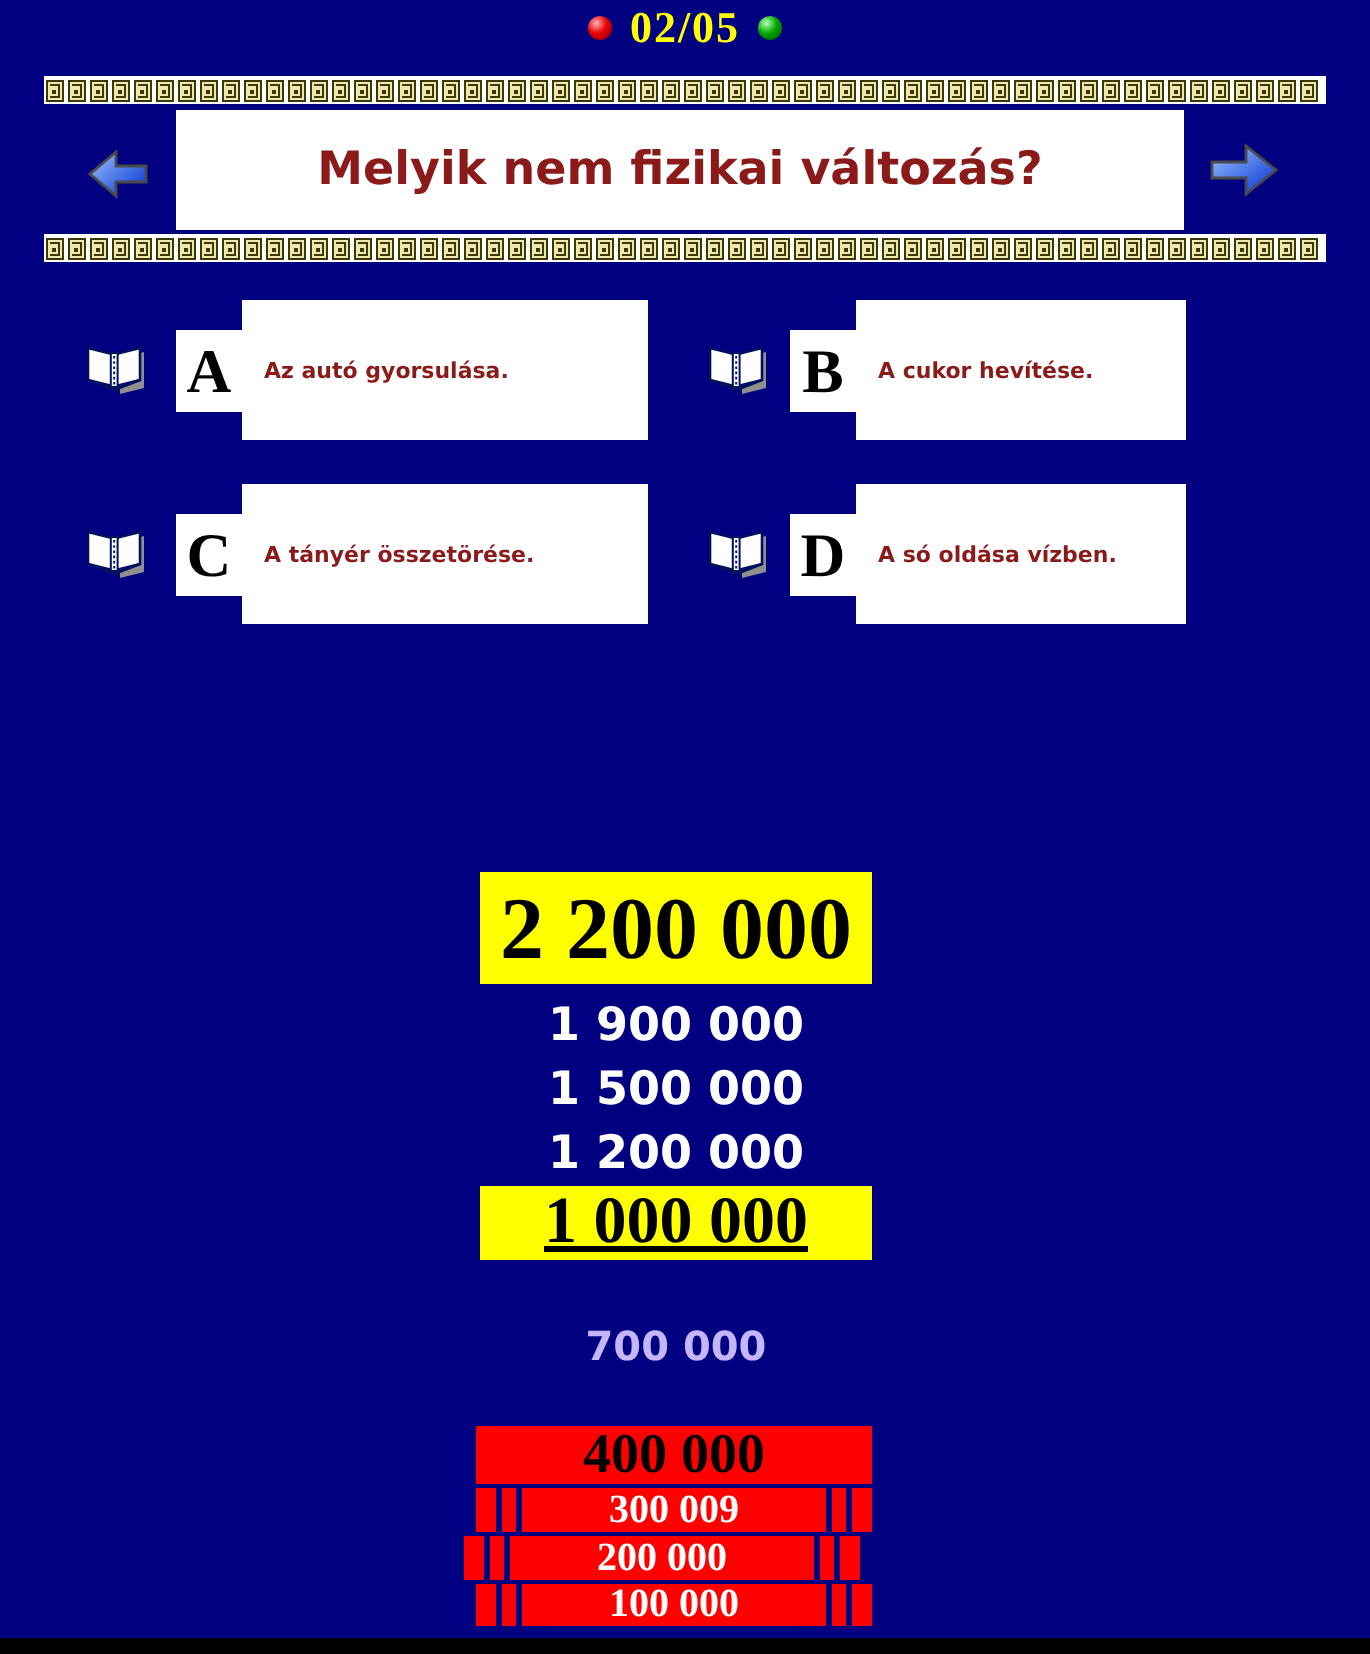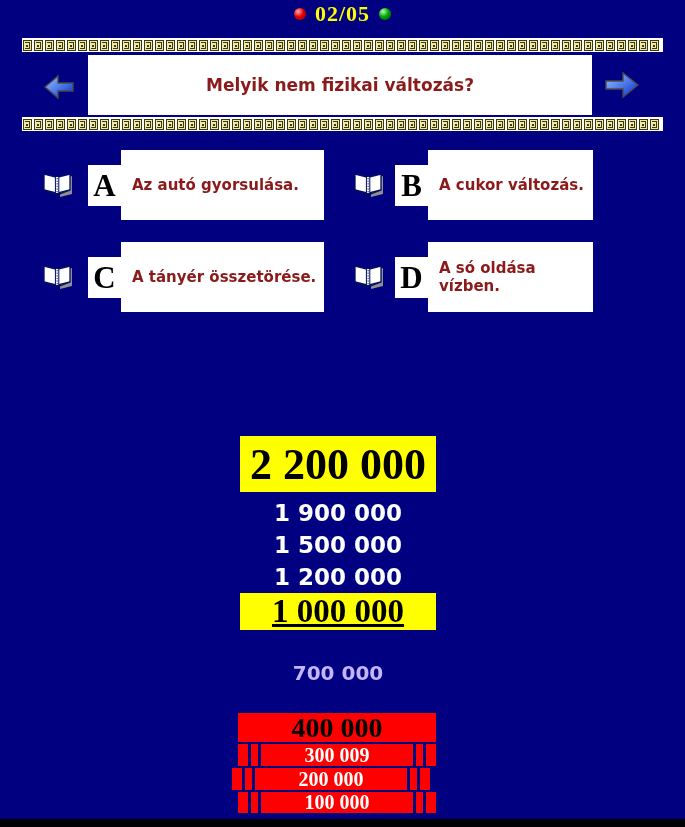--- a/index.html
+++ b/index.html
@@ -21,40 +21,40 @@
   #meander-bottom{top:117px;}
   .meander i{flex:0 0 9px;height:11px;margin:0 1px 0 1px;background:#EFE7AE;border:1px solid #3a3a08;
              box-sizing:border-box;position:relative;}
   .meander i::before{content:"";position:absolute;left:1px;top:1px;right:1px;bottom:1px;
                      border:1px solid #3a3a08;border-left:none;}
   .meander i::after{content:"";position:absolute;left:2px;top:4px;width:2px;height:2px;background:#3a3a08;}
 
   
   #question-panel{left:88px;top:55px;width:504px;height:60px;background:#ffffff;
                   display:flex;align-items:center;justify-content:center;}
-  #question-text{color:#8B1A1A;font-weight:bold;font-size:17px;}
+  #question-text{color:#8B1A1A;font-weight:bold;font-size:23px;}
 
   .nav-arrow{cursor:pointer;}
   #prev-arrow{left:44px;top:74px;width:30px;height:26px;}
   #next-arrow{left:605px;top:70px;width:34px;height:30px;}
 
   
   .answer{height:74px;}
   #answer-a,#answer-b{top:148px;}
   #answer-c,#answer-d{top:240px;}
   #answer-a,#answer-c{left:42px;width:283px;}
   #answer-b,#answer-d{left:353px;width:240px;}
   .answer .book{position:absolute;left:0;top:22px;width:31px;height:28px;}
   .answer .letterbox{position:absolute;top:17px;width:33px;height:41px;background:#ffffff;
                      display:flex;align-items:center;justify-content:center;
                      color:#000;font:bold 31px "Liberation Serif",serif;}
   #answer-a .letterbox,#answer-c .letterbox{left:46px;}
   #answer-b .letterbox,#answer-d .letterbox{left:42px;}
   .answer .textbox{position:absolute;top:2px;height:70px;background:#ffffff;
-                   display:flex;align-items:center;color:#8B1A1A;font-weight:bold;font-size:15px;
+                   display:flex;align-items:center;color:#8B1A1A;font-weight:bold;font-size:11px;
                    padding-left:11px;box-sizing:border-box;cursor:pointer;}
   #answer-a .textbox,#answer-c .textbox{left:79px;width:203px;}
   #answer-b .textbox,#answer-d .textbox{left:75px;width:165px;}
 
   
   .ladder-row{position:absolute;display:flex;align-items:center;justify-content:center;box-sizing:border-box;white-space:pre;}
   .striped{background:linear-gradient(to right,
       #FF0000 0,#FF0000 10px,#000080 10px,#000080 13px,#FF0000 13px,#FF0000 20px,#000080 20px,#000080 23px,
       #FF0000 23px,#FF0000 calc(100% - 23px),
       #000080 calc(100% - 23px),#000080 calc(100% - 20px),#FF0000 calc(100% - 20px),#FF0000 calc(100% - 13px),
@@ -245,21 +245,21 @@
   <div class="abs answer" id="answer-b">
     <svg class="book" viewBox="0 0 31 28">
       <polygon points="18,9 30,6 30,24 18,27" fill="#8f8f8f"></polygon>
       <polygon points="2,4 14,7 14,23 2,20" fill="#ffffff" stroke="#001060" stroke-width="1.3"></polygon>
       <polygon points="28,4 16,7 16,23 28,20" fill="#ffffff" stroke="#001060" stroke-width="1.3"></polygon>
       <rect x="13.4" y="6.5" width="3.4" height="17" fill="#ffffff" stroke="#001060" stroke-width="1"></rect>
       <line x1="15.1" y1="8" x2="15.1" y2="22.5" stroke="#001060" stroke-width="1" stroke-dasharray="1.3,1.3"></line>
       <path d="M2,20 L15,25 L28,20" fill="none" stroke="#001060" stroke-width="1.3"></path>
     </svg>
     <span class="letterbox">B</span>
-    <span class="textbox">A cukor változás.</span>
+    <span class="textbox">A cukor hevítése.</span>
   </div>
 
   <div class="abs answer" id="answer-c">
     <svg class="book" viewBox="0 0 31 28">
       <polygon points="18,9 30,6 30,24 18,27" fill="#8f8f8f"></polygon>
       <polygon points="2,4 14,7 14,23 2,20" fill="#ffffff" stroke="#001060" stroke-width="1.3"></polygon>
       <polygon points="28,4 16,7 16,23 28,20" fill="#ffffff" stroke="#001060" stroke-width="1.3"></polygon>
       <rect x="13.4" y="6.5" width="3.4" height="17" fill="#ffffff" stroke="#001060" stroke-width="1"></rect>
       <line x1="15.1" y1="8" x2="15.1" y2="22.5" stroke="#001060" stroke-width="1" stroke-dasharray="1.3,1.3"></line>
       <path d="M2,20 L15,25 L28,20" fill="none" stroke="#001060" stroke-width="1.3"></path>

